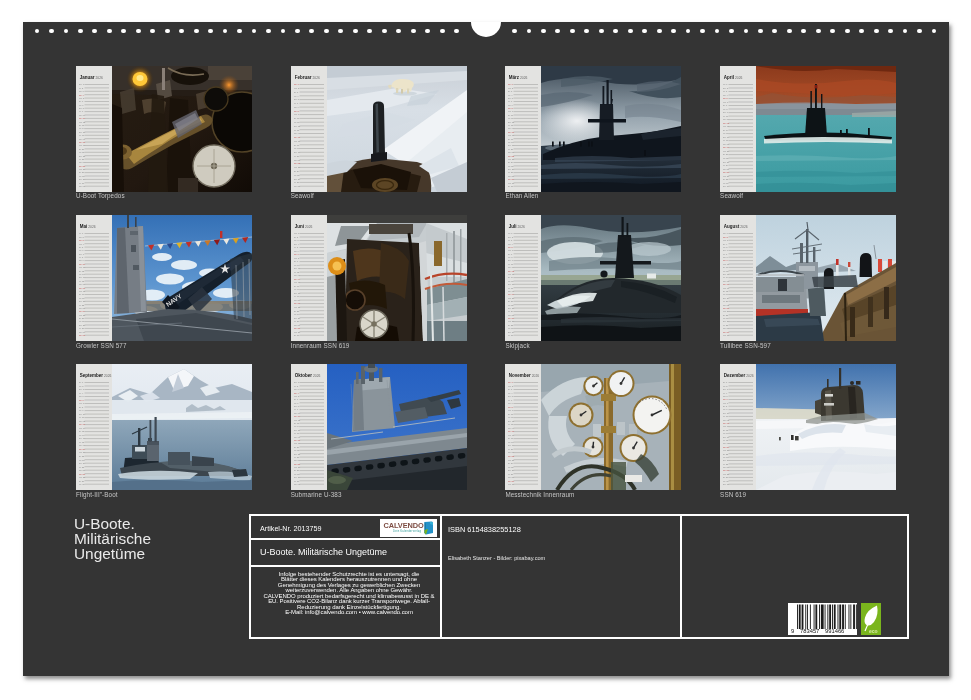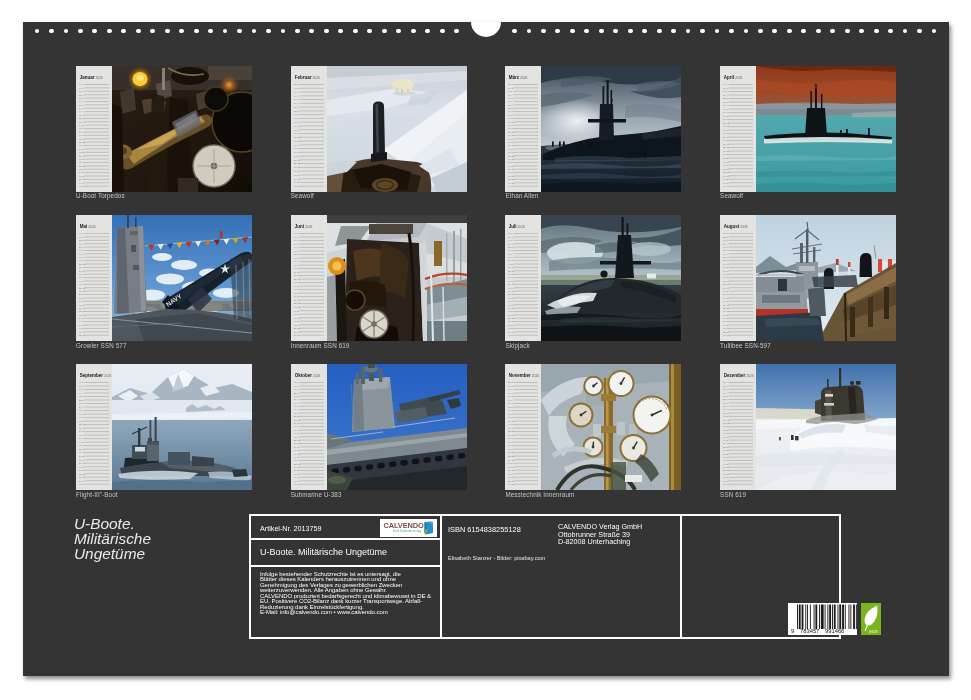--- a/index.html
+++ b/index.html
@@ -4,22 +4,22 @@
 *{margin:0;padding:0;box-sizing:border-box}
 body{width:971px;height:700px;background:#fff;font-family:"Liberation Sans",sans-serif;position:relative;overflow:hidden}
 .dark{position:absolute;left:23px;top:22px;width:926px;height:654px;background:#343434;box-shadow:2px 3px 4px rgba(30,30,30,0.5);}
 .tile{position:absolute;width:176px;height:126px;}
 .strip{position:absolute;left:0;top:0;width:36px;height:126px;}
 .pht{position:absolute;left:36px;top:0;width:140px;height:126px;}
 .pht svg{filter:blur(0.5px)}
 .cap{position:absolute;opacity:0.99;color:#c8c8c8;font-size:6.3px;line-height:7.2px;letter-spacing:0.1px;white-space:nowrap}
 .dot{position:absolute;background:#fff;border-radius:50%;width:4.9px;height:4.9px;top:28.6px;}
 .notch{position:absolute;left:471px;top:22px;width:30px;height:15px;border-radius:0 0 15px 15px;background:#fff;}
-.title{position:absolute;opacity:0.99;left:74px;top:515.6px;color:#ececec;font-size:15.4px;line-height:15.2px;font-style:italic;}
-.ibox{position:absolute;left:249px;top:514px;width:592px;height:125px;border:2px solid #fff;}
+.title{position:absolute;opacity:0.99;left:74px;top:515.6px;color:#ececec;font-size:15.4px;line-height:15.2px;}
+.ibox{position:absolute;left:249px;top:514px;width:660px;height:125px;border:2px solid #fff;text-align:center;}
 .ib{position:absolute;opacity:0.99;color:#fff;white-space:nowrap}
 
 </style></head><body>
 <div class="dark"></div>
 <div class="dot" style="left:34.5px"></div>
 <div class="dot" style="left:49.0px"></div>
 <div class="dot" style="left:63.5px"></div>
 <div class="dot" style="left:78.0px"></div>
 <div class="dot" style="left:92.4px"></div>
 <div class="dot" style="left:106.9px"></div>
@@ -1451,21 +1451,20 @@
 <svg style="position:absolute;right:3px;top:2px" width="11" height="13.5" viewBox="0 0 11 13.5">
         <path d="M1.5 1 L9 0.5 L10 1.5 L10 12 L3 13.5 L1.5 12 Z" fill="#2492c8"></path>
         <path d="M1.5 1 L3 2.5 L3 13.5 L1.5 12 Z" fill="#1a7aa8"></path>
         <path d="M1.5 9 L5 8 L3 13.5 L1.5 12 Z" fill="#7ab51d"></path>
         <path d="M7 0.7 L10 1.5 L10 4 L7 3 Z" fill="#35b2d8"></path>
       </svg>
 </div>
 <div class="ib" style="left:9px;top:30.5px;font-size:9px">U-Boote. Militärische Ungetüme</div>
 <div class="ib" style="left:9px;top:56px;font-size:6px;line-height:5.45px;letter-spacing:-0.05px;white-space:normal;width:178px">Infolge bestehender Schutzrechte ist es untersagt, die<br>Blätter dieses Kalenders herauszutrennen und ohne<br>Genehmigung des Verlages zu gewerblichen Zwecken<br>weiterzuverwenden. Alle Angaben ohne Gewähr.<br>CALVENDO produziert bedarfsgerecht und klimabewusst in DE &amp;<br>EU. Positivere CO2-Bilanz dank kurzer Transportwege. Abfall-<br>Reduzierung dank Einzelstückfertigung.<br>E-Mail: info@calvendo.com • www.calvendo.com</div>
 <div class="ib" style="left:197px;top:8.5px;font-size:7.4px">ISBN 6154838255128</div>
-<div class="ib" style="left:307px;top:7px;font-size:7.2px;line-height:7.6px;white-space:normal;width:120px">CALVENDO Verlag GmbH<br>Ottobrunner Straße 39<br>D-82008 Unterhaching</div>
 <div class="ib" style="left:197px;top:39px;font-size:5.6px;color:#e8e8e8">Elisabeth Stanzer - Bilder: pixabay.com</div>
 <div style="position:absolute;left:537px;top:87px;width:69px;height:31.5px;background:#fff">
 <svg width="69" height="31.5" viewBox="0 0 69 31.5">
         <rect x="9.0" y="1.5" width="0.92" height="24.5" fill="#1a1a1a"></rect>
         <rect x="10.8" y="1.5" width="1.84" height="24.5" fill="#1a1a1a"></rect>
         <rect x="13.6" y="1.5" width="1.84" height="24.5" fill="#1a1a1a"></rect>
         <rect x="17.3" y="1.5" width="0.92" height="24.5" fill="#1a1a1a"></rect>
         <rect x="19.1" y="1.5" width="0.92" height="24.5" fill="#1a1a1a"></rect>
         <rect x="21.9" y="1.5" width="0.92" height="24.5" fill="#1a1a1a"></rect>
         <rect x="25.6" y="1.5" width="0.92" height="24.5" fill="#1a1a1a"></rect>

